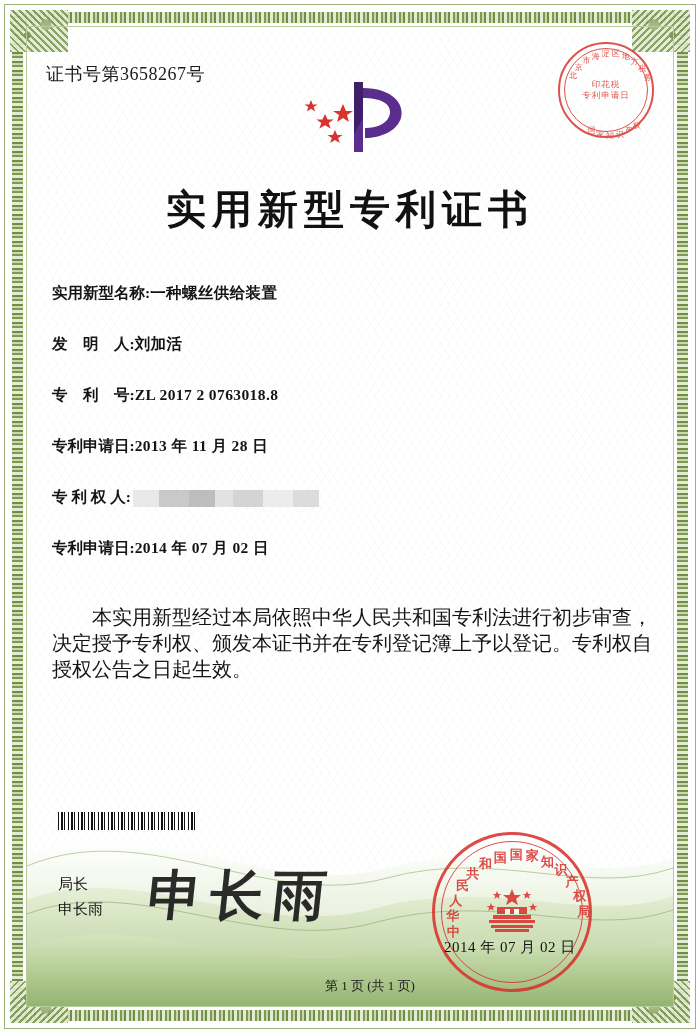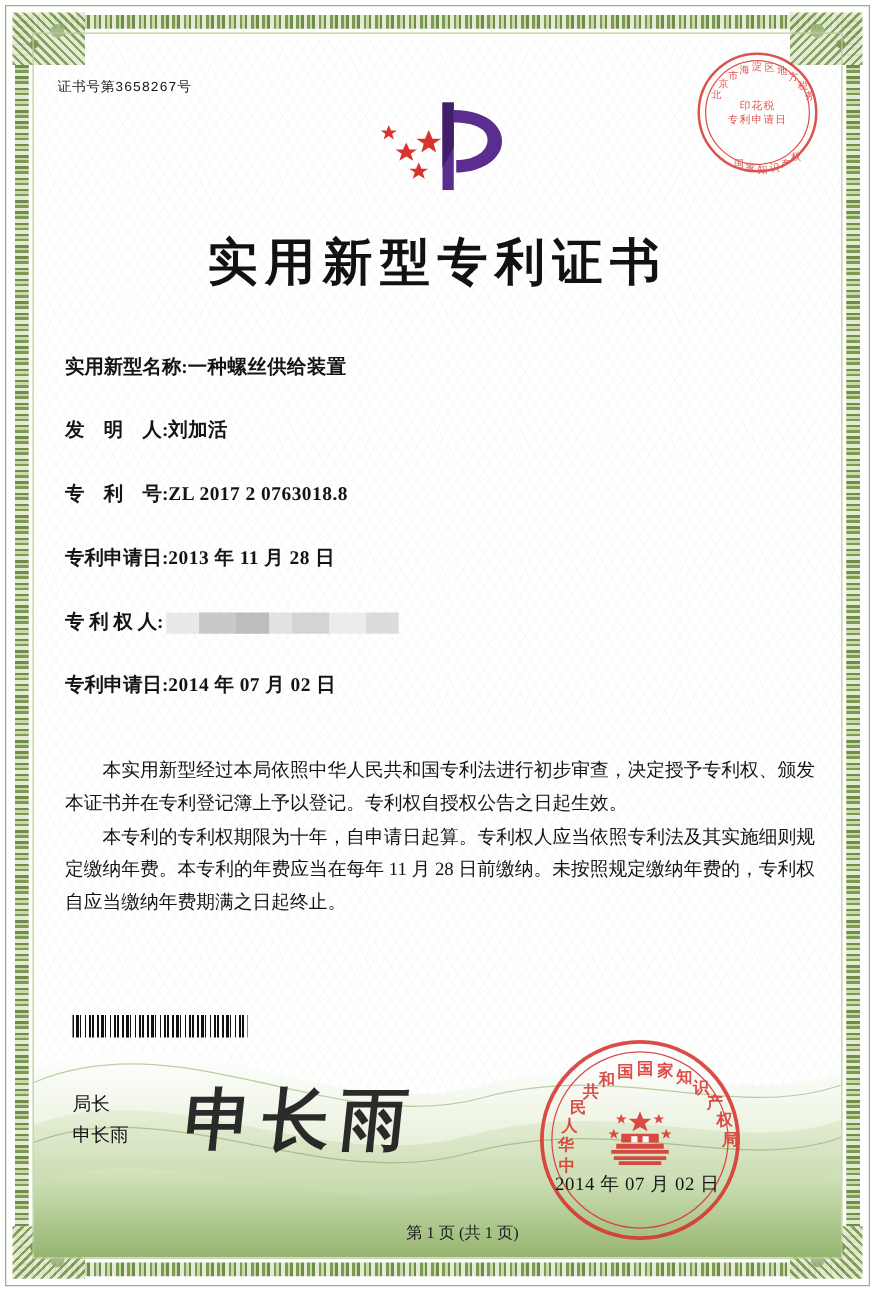--- a/index.html
+++ b/index.html
@@ -90,24 +90,23 @@
   .wave-band svg { display: block; width: 100%; height: 100%; }
 
   
   .content {
     position: absolute;
     left: 0; top: 0; right: 0; bottom: 0;
   }
   .cert-no {
     position: absolute;
     left: 46px; top: 62px;
-    font-size: 11px;
+    font-size: 18px;
     color: #1b1b1b;
     letter-spacing: .5px;
-    font-family: Liberation Mono, monospace;
   }
 
   
   .logo {
     position: absolute;
     left: 291px; top: 78px;
     width: 120px; height: 78px;
   }
 
   
@@ -181,21 +180,21 @@
     background: linear-gradient(90deg,
       #e9e9e9 0 14%, #c9c9c9 14% 30%, #bdbdbd 30% 44%,
       #e2e2e2 44% 54%, #d4d4d4 54% 70%, #ececec 70% 86%, #dcdcdc 86% 100%);
     filter: blur(0.6px);
   }
 
   .paragraphs {
     position: absolute;
     left: 52px; top: 604px;
     width: 600px;
-    font-size: 15px;
+    font-size: 20px;
     line-height: 26px;
     color: #141414;
     text-align: justify;
   }
   .paragraphs p {
     margin: 0 0 1px 0;
     text-indent: 2em;
   }
 
   .barcode {
@@ -379,21 +378,20 @@
       <div class="field-row">
         <span class="field-label">专 利 权 人:</span><span class="redacted"></span>
       </div>
       <div class="field-row">
         <span class="field-label">专利申请日:</span><span class="field-value">2014 年 07 月 02 日</span>
       </div>
     </div>
 
     <div class="paragraphs">
       <p>本实用新型经过本局依照中华人民共和国专利法进行初步审查，决定授予专利权、颁发本证书并在专利登记簿上予以登记。专利权自授权公告之日起生效。</p>
-      <p>本专利的专利权期限为十年，自申请日起算。专利权人应当依照专利法及其实施细则规定缴纳年费。本专利的年费应当在每年 11 月 28 日前缴纳。未按照规定缴纳年费的，专利权自应当缴纳年费期满之日起终止。</p>
     </div>
 
     <div class="barcode"></div>
 
     <div class="signature-block">
       <div>局长</div>
       <div>申长雨</div>
     </div>
     <div class="hand-sign">申长雨</div>
 

